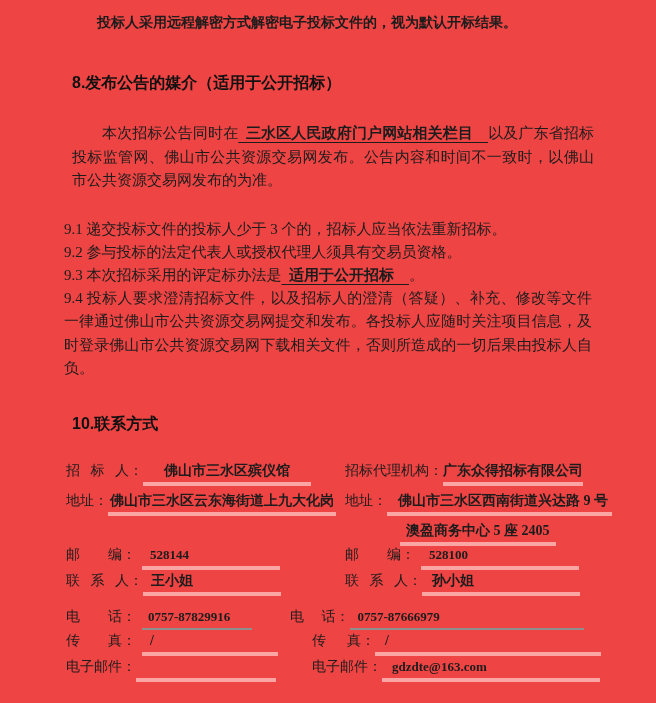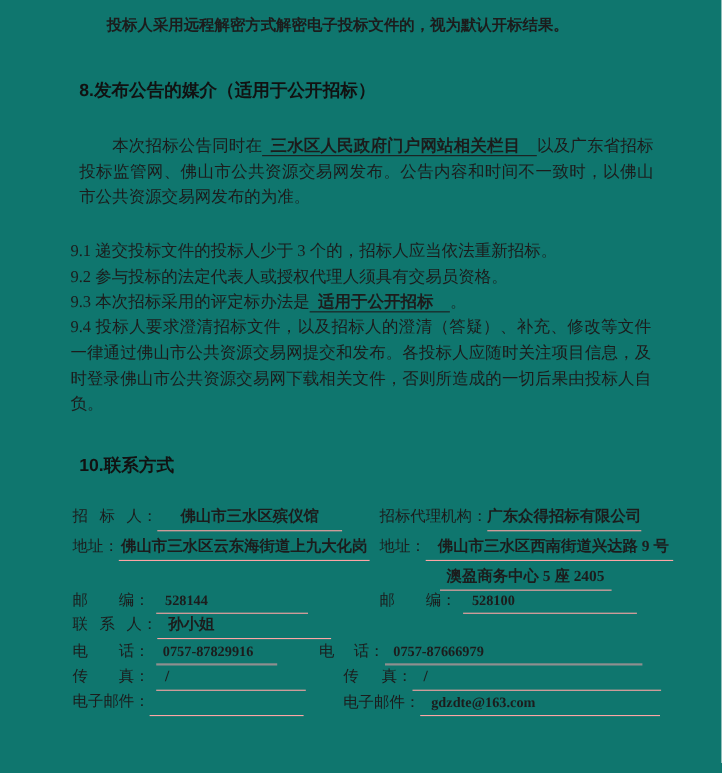--- a/index.html
+++ b/index.html
@@ -1,21 +1,21 @@
 <!DOCTYPE html>
 <html><head>
 <meta charset="utf-8">
 <style>
   html,body { margin:0; padding:0; background:#ffffff; }
   .page {
     position:relative;
     width:656px; height:703px;
     box-sizing:border-box;
     padding:13px 60px 0 64px;
-    background:#0f766e;
+    background:#ef4444;
     color:#1c1c1c;
     font-family:"Liberation Serif","DejaVu Serif",serif;
     font-size:15px;
     overflow:hidden;
   }
   .notice {
     margin:0 0 0 33px;
     font-family:"Liberation Sans","DejaVu Sans",sans-serif;
     font-weight:bold;
     font-size:14px;
@@ -52,27 +52,27 @@
   .mb4 { margin-bottom:4px; }
   .mbn { margin-bottom:-2px; }
   .cl { width:279px; flex-shrink:0; }
   .cr { flex:1; }
   .cr.shift-a { margin-left:-55px; }
   .cr.shift-b { margin-left:-33px; }
   .lbl { white-space:pre; }
   .lw  { display:inline-block; min-width:76px; white-space:pre; }
   .u {
     display:inline-block;
-    border-bottom:1px solid #fca5a5;
+    border-bottom:4px solid #fca5a5;
     font-weight:bold;
     vertical-align:baseline;
   }
   .u:empty::before { content:"\00a0"; }
   .u.center { text-align:center; }
-  .u.gray { border-bottom:2px solid #8f8f8f; }
+  .u.gray { border-bottom:2px solid #8f8f8f;margin-top:10px; }
   .num { font-family:Liberation Serif, serif; font-size:13px; }
   .w168 { width:168px; } .w140 { width:140px; } .w130 { width:130px; padding-left:8px; }
   .w104 { width:104px; padding-left:6px; } .w128 { width:128px; padding-left:8px; }
   .wblank { width:140px; }
   .pad2 { padding:0 2px; }
   .w150r { width:150px; padding-left:8px; }
   .w148r { width:148px; padding-left:10px; }
   .w226r { width:226px; padding-left:8px; }
   .w216r { width:216px; padding-left:10px; }
   .w208r { width:208px; padding-left:10px; }
@@ -117,20 +117,21 @@
       <div class="cl"></div>
       <div class="cr"><span class="u pad6 addr2">澳盈商务中心 5 座 2405</span></div>
     </div>
 
     <div class="crow">
       <div class="cl"><span class="lw">邮　　编：</span><span class="u w130 num">528144</span></div>
       <div class="cr"><span class="lw">邮　　编：</span><span class="u w150r num">528100</span></div>
     </div>
 
     <div class="crow">
+      <div class="cl"><span class="lw">联  系  人：</span><span class="u w130">王小姐</span></div>
       <div class="cr"><span class="lw">联  系  人：</span><span class="u w148r">孙小姐</span></div>
     </div>
 
     <div class="crow">
       <div class="cl"><span class="lw">电　　话：</span><span class="u gray w104 num">0757-87829916</span></div>
       <div class="cr shift-a"><span class="lbl">电　 话：</span><span class="u gray w226r num">0757-87666979</span></div>
     </div>
 
     <div class="crow">
       <div class="cl"><span class="lw">传　　真：</span><span class="u w128">/</span></div>

